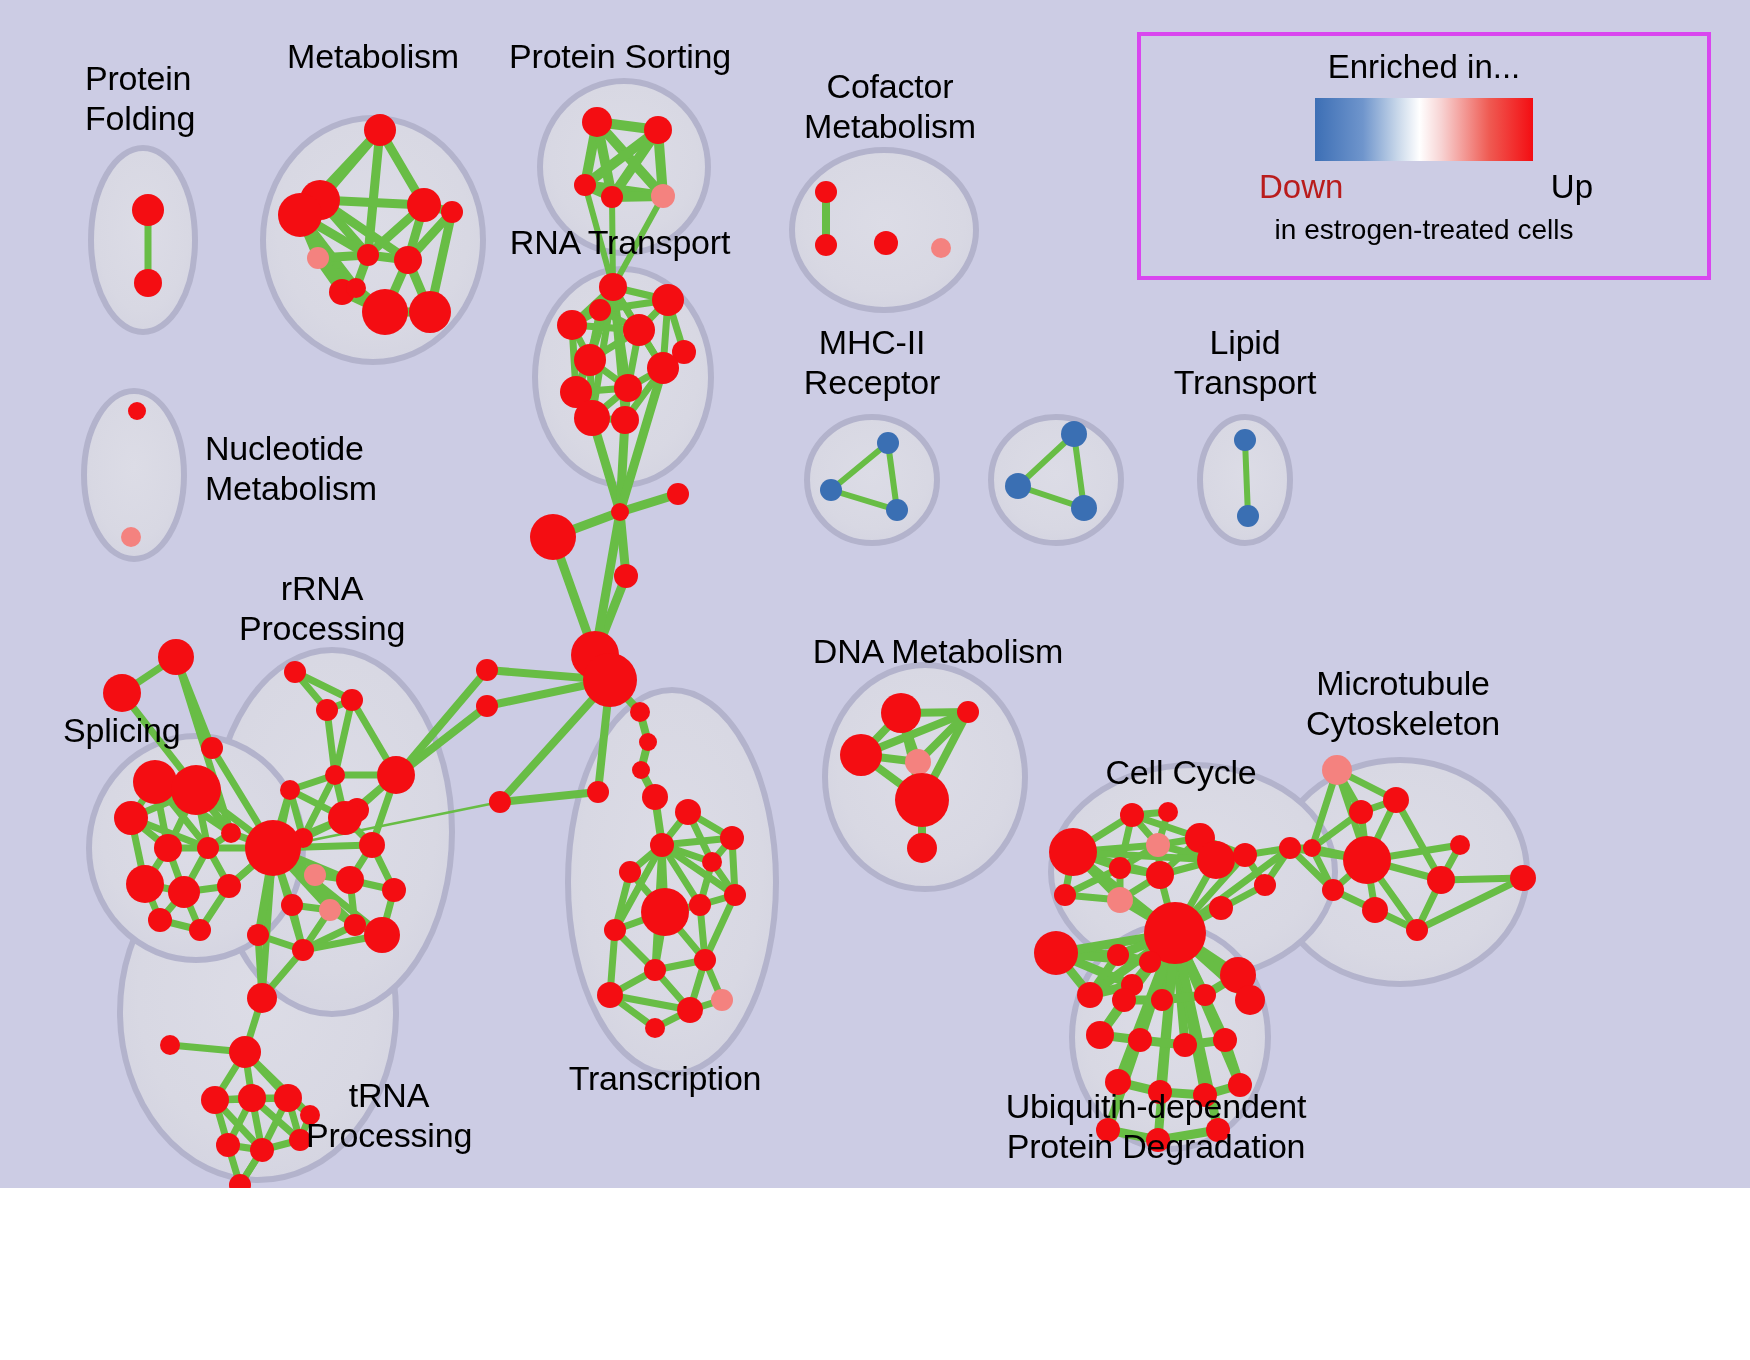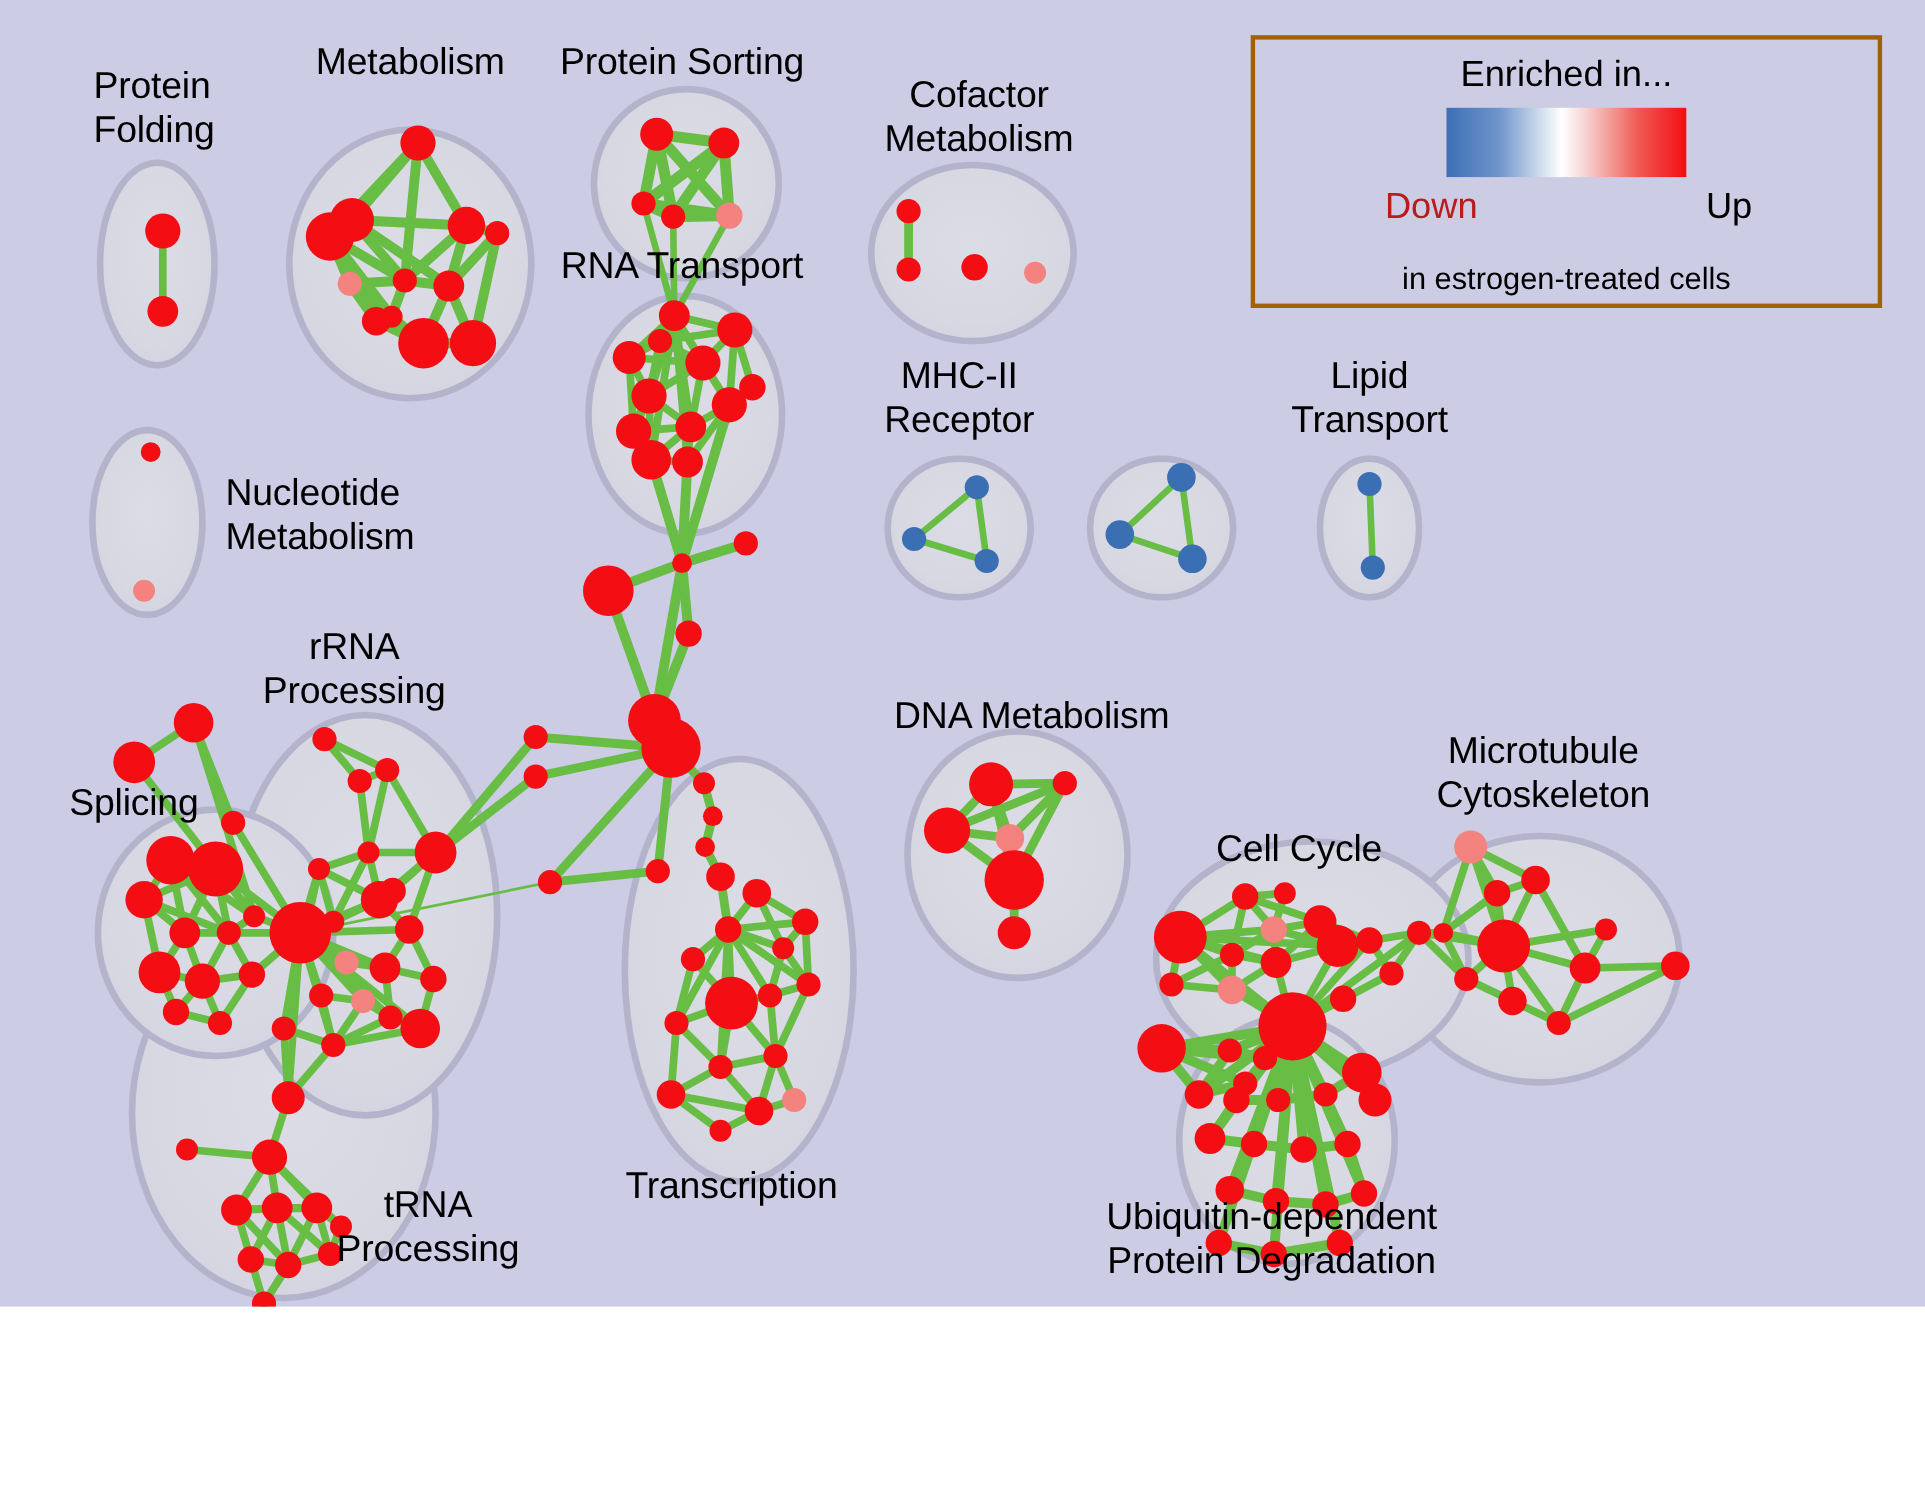--- a/index.html
+++ b/index.html
@@ -23,41 +23,41 @@
   }
   .lbl-center{text-align:center;transform:translateX(-50%);}
   .lbl-left{text-align:left;}
 
   
   #legend{
     position:absolute;
     left:1137px;top:32px;
     width:574px;height:248px;
     background:#ccccE4;
-    border:4px solid #a16207;
+    border:4px solid #d946ef;
     box-sizing:border-box;
   }
   #legend-title{
     position:absolute;left:0;top:12px;width:100%;
     text-align:center;font-size:33px;color:#000;
   }
   #legend-bar{
     position:absolute;left:50%;top:62px;
     transform:translateX(-50%);
     width:218px;height:63px;
     background:linear-gradient(to right,#3d6fb5 0%,#6f95cc 22%,#c9d8ea 38%,#ffffff 48%,#f7d3d3 58%,#ef5a52 80%,#f40d12 100%);
   }
   #legend-down{
     position:absolute;left:118px;top:132px;font-size:33px;color:#b91c1c;
   }
   #legend-up{
     position:absolute;right:114px;top:132px;font-size:33px;color:#000;
   }
   #legend-sub1{
-    position:absolute;left:0;top:178px;width:100%;text-align:center;font-size:28px;color:#000;margin-top:24px;
+    position:absolute;left:0;top:178px;width:100%;text-align:center;font-size:28px;color:#000;
   }
   #legend-sub2{
     position:absolute;left:0;top:210px;width:100%;text-align:center;font-size:28px;color:#000;
   }
 </style>
 </head>
 <body>
 
 <div id="root">
 

